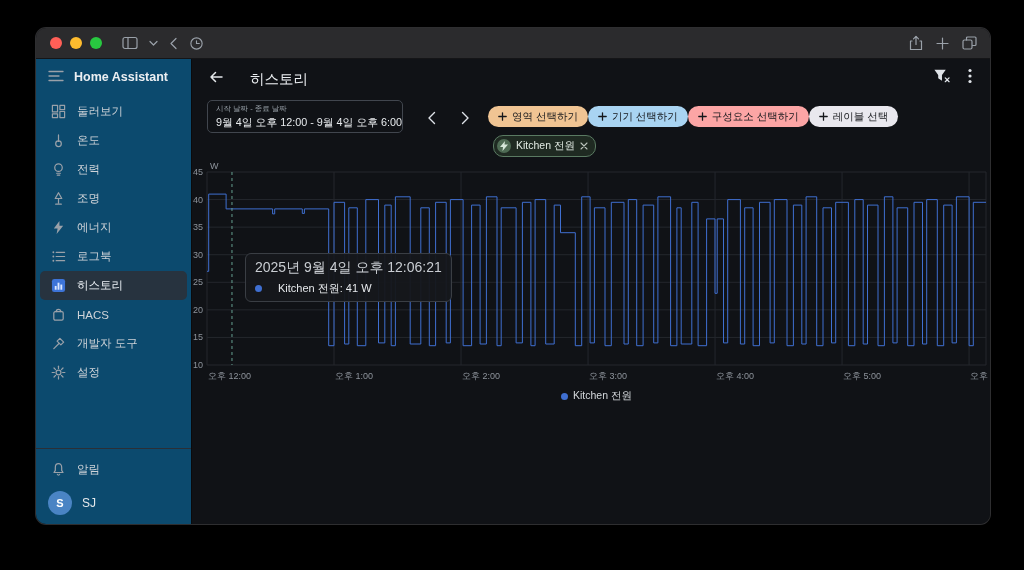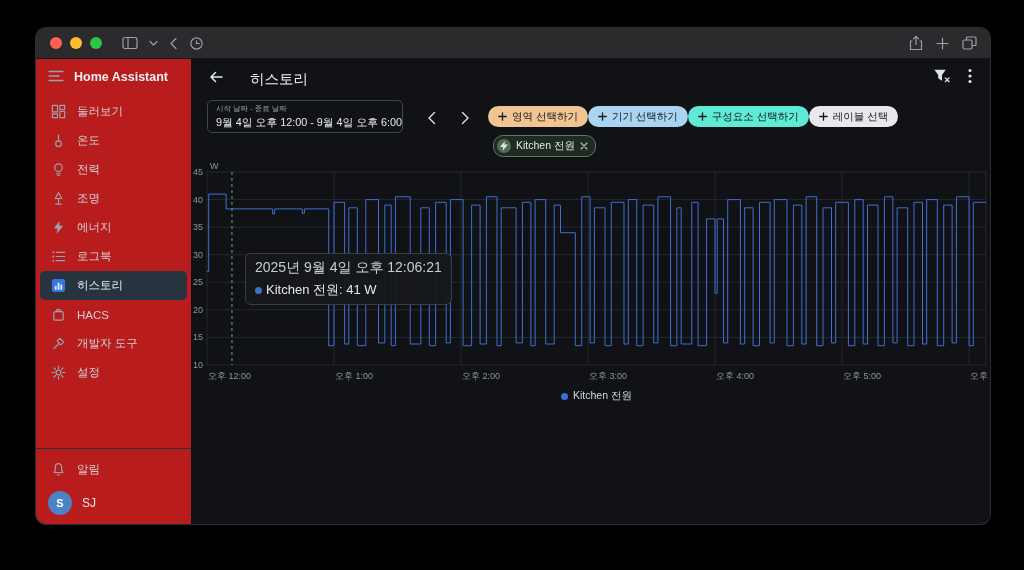--- a/index.html
+++ b/index.html
@@ -9,21 +9,21 @@
   .toolbar{position:relative;height:30px;background:#2b2b2d;border-bottom:1px solid #151517}
   .tb-left{position:absolute;left:14px;top:0;height:30px;display:flex;align-items:center;gap:8px}
   .light{width:12px;height:12px;border-radius:50%}
   .tb-icons{display:flex;align-items:center;gap:11px;margin-left:12px}
   .tb-icons svg,.tb-right svg{display:block}
   .urlbar{position:absolute;left:50%;top:5px;transform:translateX(-50%);width:388px;height:20px;background:#3d3d40;border-radius:6px;display:flex;align-items:center;justify-content:center;gap:6px;color:#e8eaec;font-size:11px}
   .urlbar .side-icon{position:absolute;right:7px;top:4px}
   .tb-right{position:absolute;right:13px;top:0;height:30px;display:flex;align-items:center;gap:13px}
   
   .app{display:flex;height:465px}
-  .sidebar{width:155px;flex:none;background:#b91c1c;border-right:1px solid #0a0b0d;position:relative;overflow:hidden}
+  .sidebar{width:155px;flex:none;background:#0c4a6e;border-right:1px solid #0a0b0d;position:relative;overflow:hidden}
   .sb-header{height:36px;display:flex;align-items:center;gap:10px;padding-left:12px;color:#eceff2;font-size:12.5px;font-weight:bold}
   .slist{padding-top:2px}
   .sitem{height:29px;display:flex;align-items:center;gap:10px;padding-left:10px;margin:0 4px;border-radius:5px;color:#cfd3d8;font-size:11.5px;cursor:pointer}
   .sitem .sicon{width:17px;height:17px;flex:none;display:flex;align-items:center;justify-content:center}
   .sitem.sel{background:#27333f;color:#eef3f8}
   .gap-group{}
   .sb-bottom{position:absolute;left:0;right:0;bottom:2px}
   .sb-div{height:1px;background:#2b2f36;margin:0 0 6px 0}
   .userrow{height:38px;display:flex;align-items:center;gap:10px;padding-left:12px;color:#e6e9ec;font-size:12px}
   .avatar{width:24px;height:24px;border-radius:50%;background:#4a84c4;color:#fff;font-size:11px;display:flex;align-items:center;justify-content:center;font-weight:bold}
@@ -42,21 +42,21 @@
   .e-ic{width:14px;height:14px;border-radius:50%;background:#4e6b54;display:flex;align-items:center;justify-content:center}
   
   .chart-svg{position:absolute;left:0;top:104px}
   .grid{stroke:#24272d;stroke-width:1}
   .cursorline{stroke:#6fae9e;stroke-width:1;stroke-dasharray:3 3;opacity:.9}
   .ytick{fill:#8d939b;font-size:9px;text-anchor:end;font-family:"Liberation Sans",sans-serif}
   .yunit{fill:#8d939b;font-size:9px;text-anchor:start;font-family:"Liberation Sans",sans-serif}
   .xtick{fill:#8d939b;font-size:9px;text-anchor:start;font-family:"Liberation Sans",sans-serif}
   .tooltip{position:absolute;left:53px;top:194px;background:rgba(22,24,28,.96);border:1px solid #3a3e44;border-radius:6px;padding:5px 9px;z-index:5;white-space:nowrap}
   .tt1{font-size:14px;color:#c9cdd2}
-  .tt2{font-size:13px;color:#e6e9ec;margin-top:4px;display:flex;align-items:center;gap:4px}
+  .tt2{font-size:11px;color:#e6e9ec;margin-top:4px;display:flex;align-items:center;gap:16px}
   .dot{width:7px;height:7px;border-radius:50%;background:#3f6fd1;display:inline-block;flex:none}
   .legend{position:absolute;left:15px;top:330px;width:779px;text-align:center;font-size:10.5px;color:#d4d8dc;display:flex;justify-content:center;align-items:center;gap:5px}
   .icon-stroke{stroke:#9aa1a9;fill:none;stroke-width:1.3;stroke-linecap:round;stroke-linejoin:round}
   .tb-stroke{stroke:#9aa1a9;fill:none;stroke-width:1.2;stroke-linecap:round;stroke-linejoin:round}
 </style>
 </head>
 <body>
 
 <div class="window">
 
@@ -290,21 +290,21 @@
               <path d="M4.5 0.8 V8.2 M0.8 4.5 H8.2" stroke="#15171b" stroke-width="1.3" stroke-linecap="round"></path>
             </svg>
           <span>영역 선택하기</span>
         </span>
         <span class="chip" style="background: rgb(169, 212, 242);">
           <svg width="9" height="9" viewBox="0 0 9 9">
               <path d="M4.5 0.8 V8.2 M0.8 4.5 H8.2" stroke="#15171b" stroke-width="1.3" stroke-linecap="round"></path>
             </svg>
           <span>기기 선택하기</span>
         </span>
-        <span class="chip" style="background: #5eead4;">
+        <span class="chip" style="background: #fca5a5;">
           <svg width="9" height="9" viewBox="0 0 9 9">
               <path d="M4.5 0.8 V8.2 M0.8 4.5 H8.2" stroke="#15171b" stroke-width="1.3" stroke-linecap="round"></path>
             </svg>
           <span>구성요소 선택하기</span>
         </span>
         <span class="chip" style="background: rgb(233, 232, 238);">
           <svg width="9" height="9" viewBox="0 0 9 9">
               <path d="M4.5 0.8 V8.2 M0.8 4.5 H8.2" stroke="#15171b" stroke-width="1.3" stroke-linecap="round"></path>
             </svg>
           <span>레이블 선택</span>

